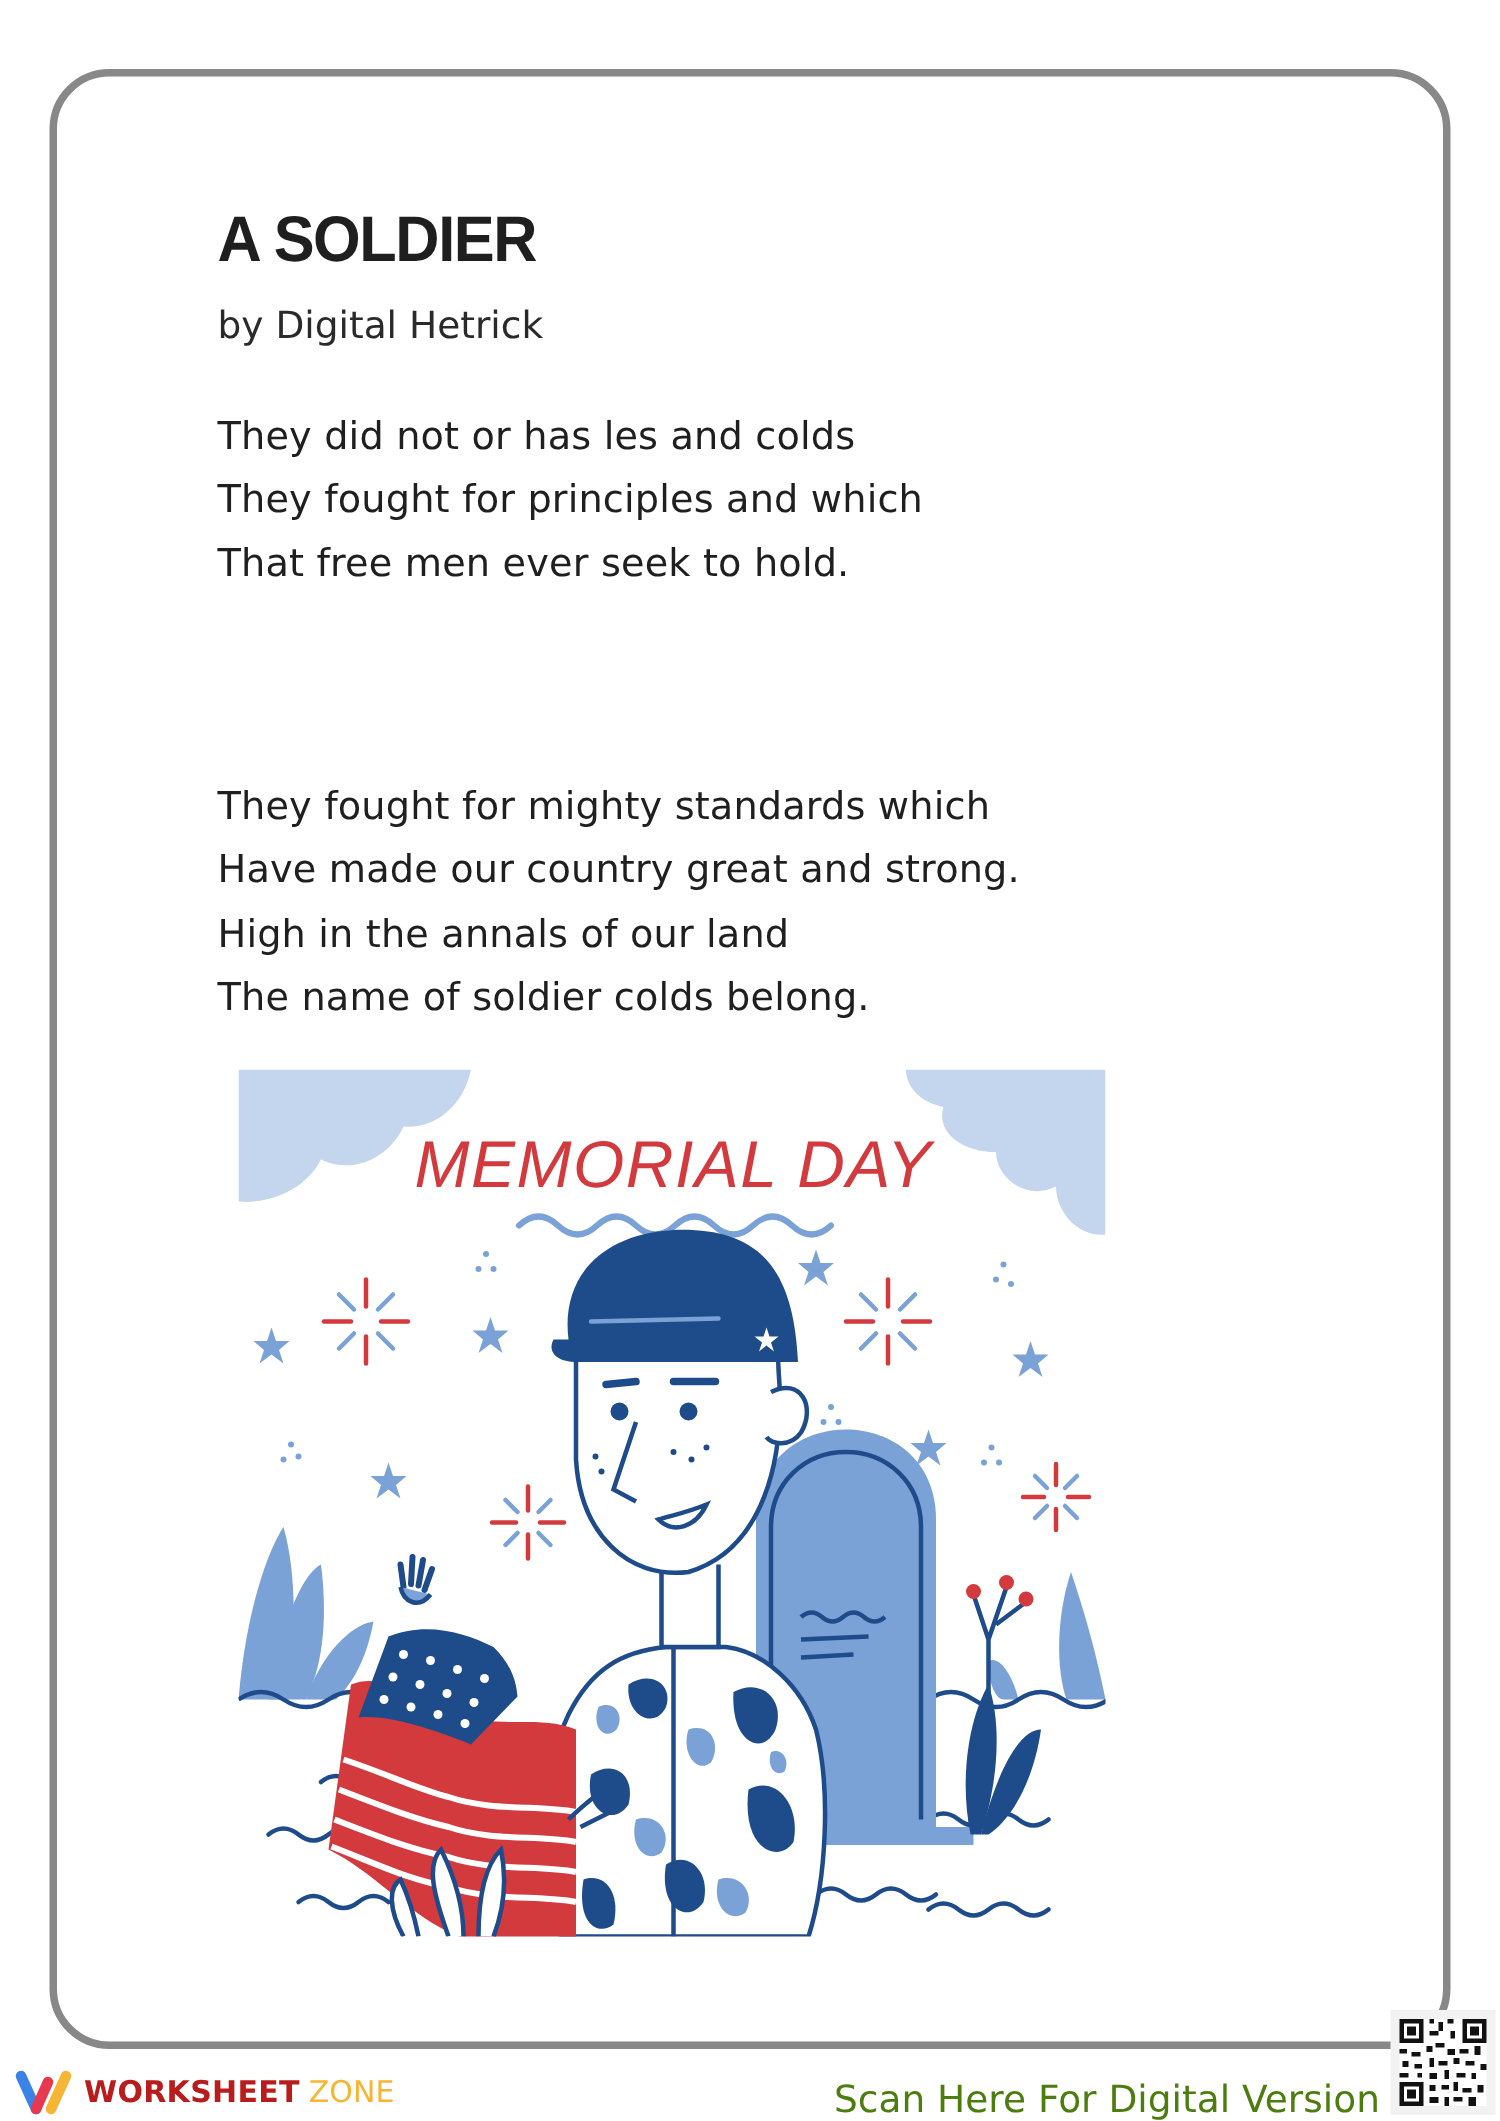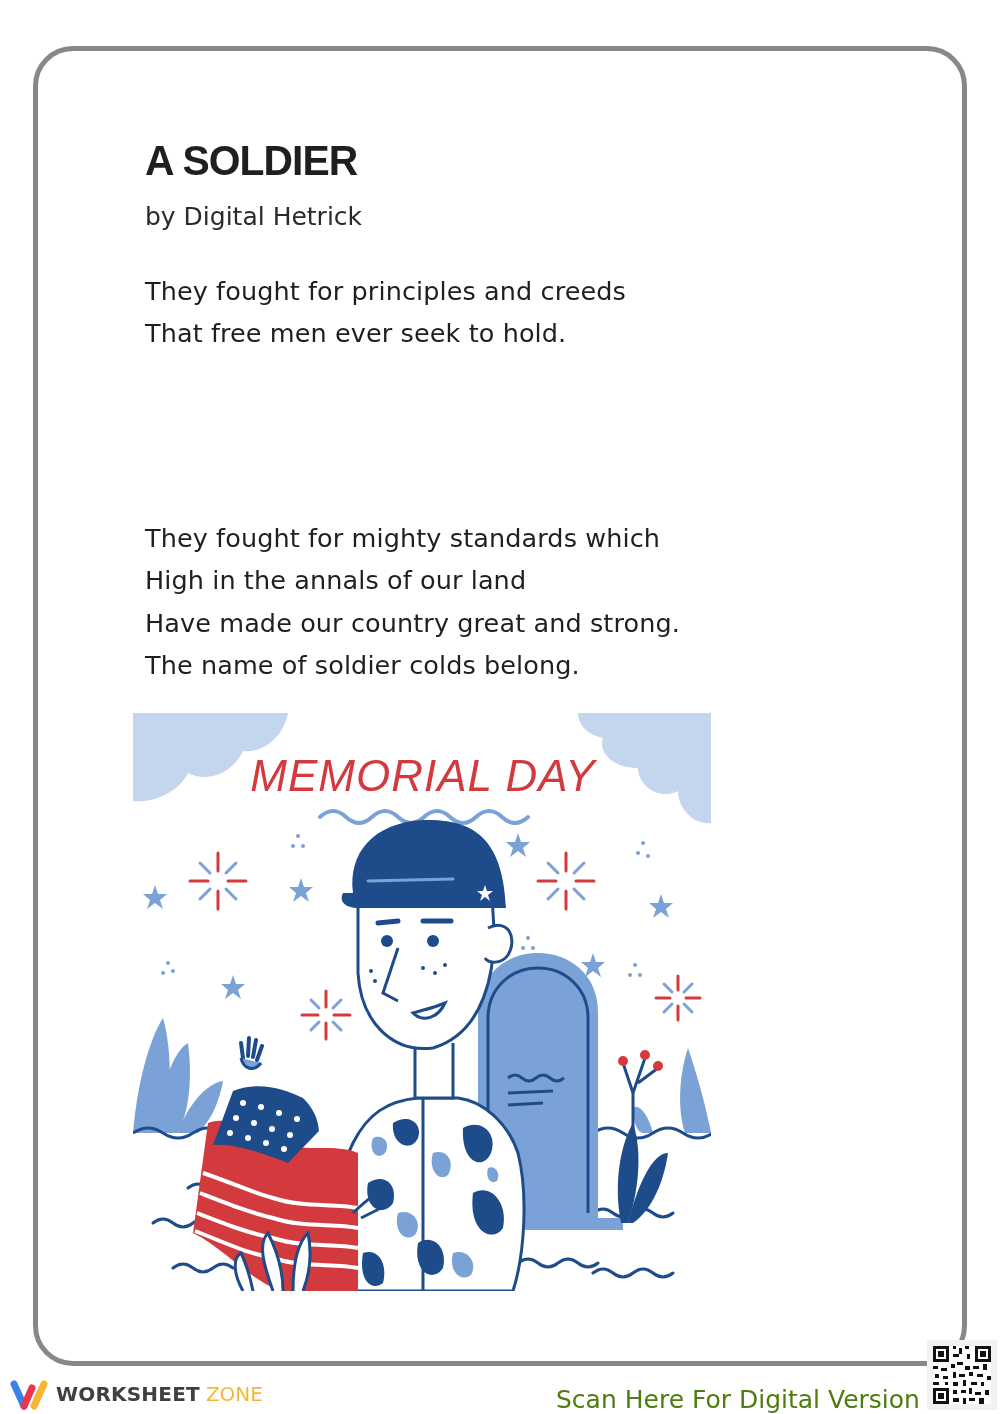--- a/index.html
+++ b/index.html
@@ -4,44 +4,45 @@
 <style>
   html, body { margin:0; padding:0; background:#ffffff; }
   body { width:1000px; height:1414px; position:relative; overflow:hidden; font-family:"DejaVu Sans", sans-serif; color:#222; }
   .frame { position:absolute; left:33px; top:46px; width:924px; height:1310px; border:5px solid #888888; border-radius:40px; box-sizing:content-box; }
   .title { position:absolute; left:145px; top:135px; font-family:"Liberation Sans", sans-serif; font-weight:900; font-size:43px; letter-spacing:-1px; color:#1f1f1f; margin:0; line-height:50px; transform:scaleX(0.95); transform-origin:left; }
   .author { position:absolute; left:145px; top:200px; font-size:25px; line-height:34px; color:#2a2a2a; }
   .stanza { position:absolute; left:145px; }
   .stanza .line { font-size:25.5px; line-height:42.3px; color:#1f1f1f; white-space:nowrap; letter-spacing:0.1px; }
   .s1 { top:270px; }
   .s2 { top:481px;margin-top:36px; }
-  .illus { position:absolute; left:133px; top:713px; width:578px; height:578px; }
+  .illus { position:absolute; left:159px; top:713px; width:578px; height:578px; }
   .footer-logo { position:absolute; left:10px; top:1378px; height:32px; display:flex; align-items:center; }
-  .footer-logo .brand1 { font-family:"DejaVu Sans", sans-serif; font-weight:bold; font-size:20px; color:#404040; margin-left:6px; letter-spacing:0.2px; }
+  .footer-logo .brand1 { font-family:"DejaVu Sans", sans-serif; font-weight:bold; font-size:20px; color:#b91c1c; margin-left:6px; letter-spacing:0.2px; }
   .footer-logo .brand2 { font-family:"DejaVu Sans", sans-serif; font-weight:normal; font-size:20px; color:#f7b536; margin-left:6px; }
   .scan-text { position:absolute; left:556px; top:1383px; font-size:25px; color:#4d7c0f; line-height:34px; }
   .qr { position:absolute; left:927px; top:1340px; width:70px; height:70px; background:#f2f2f2; }
 </style>
 </head>
 <body>
 
 <div class="frame"></div>
 
 <h1 class="title">A SOLDIER</h1>
 <div class="author">by Digital Hetrick</div>
 
 <div class="stanza s1">
-  <div class="line">They fought for principles and creeds</div>
+  <div class="line">They did not or has les and colds</div>
+  <div class="line">They fought for principles and which</div>
   <div class="line">That free men ever seek to hold.</div>
 </div>
 
 <div class="stanza s2">
   <div class="line">They fought for mighty standards which</div>
+  <div class="line">Have made our country great and strong.</div>
   <div class="line">High in the annals of our land</div>
-  <div class="line">Have made our country great and strong.</div>
   <div class="line">The name of soldier colds belong.</div>
 </div>
 
 <div class="illus">
   <svg width="578" height="578" viewBox="0 0 578 578" xmlns="http://www.w3.org/2000/svg">
     <rect x="0" y="0" width="578" height="578" fill="#ffffff"></rect>
 
     <g fill="#c3d6ee">
       <path d="M0 0 H155 C150 25 130 40 110 38 C100 60 75 70 55 60 C45 80 20 90 0 88 Z"></path>
     </g>

